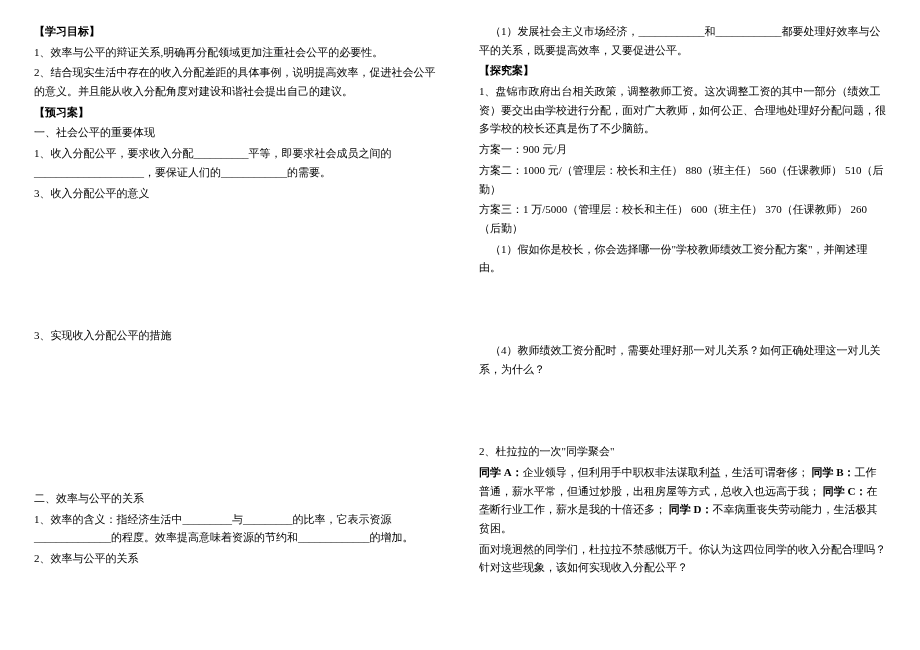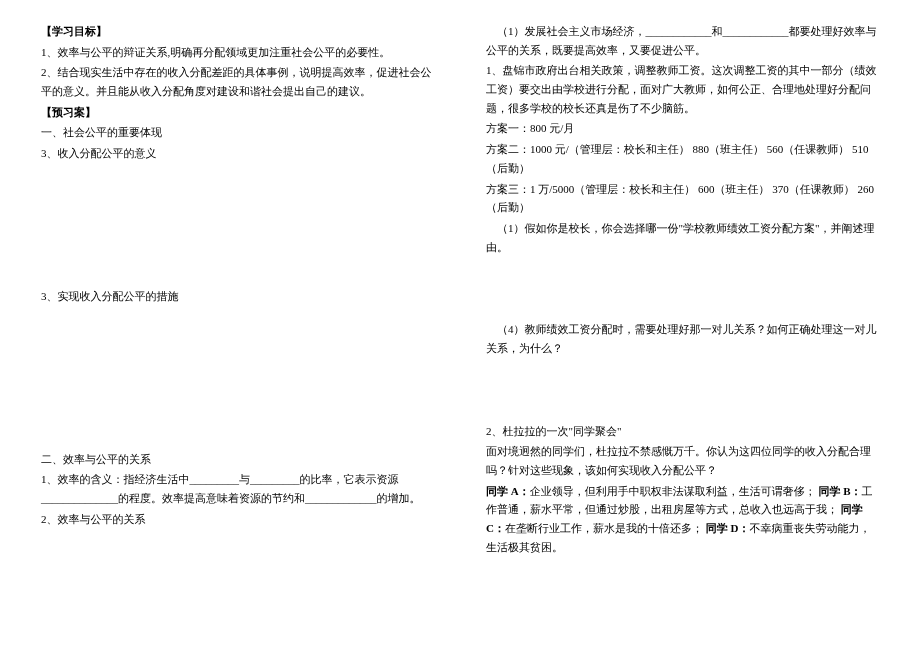--- a/index.html
+++ b/index.html
@@ -18,65 +18,67 @@
     gap: 30px;
   }
   .col {
     flex: 1;
     min-width: 0;
   }
   .heading {
     font-weight: bold;
   }
   p {
-    margin: 2px 11px;
+    margin: 2px 4px;
     text-indent: 0;
   }
   .indent {
     text-indent: 1em;
   }
   .spacer-sm { height: 20px; }
   .spacer-md { height: 60px; }
   .spacer-lg { height: 120px; }
 </style>
 </head>
 <body>
 
 <div class="container">
   <div class="col">
     <p class="heading">【学习目标】</p>
     <p>1、效率与公平的辩证关系,明确再分配领域更加注重社会公平的必要性。</p>
     <p>2、结合现实生活中存在的收入分配差距的具体事例，说明提高效率，促进社会公平的意义。并且能从收入分配角度对建设和谐社会提出自己的建议。</p>
     <p class="heading">【预习案】</p>
     <p>一、社会公平的重要体现</p>
+    <p>1、收入分配公平，要求收入分配__________平等，即要求社会成员之间的____________________，要保证人们的____________的需要。</p>
     <p>3、收入分配公平的意义</p>
     <div class="spacer-lg"></div>
     <p>3、实现收入分配公平的措施</p>
     <div class="spacer-lg"></div>
     <div class="spacer-sm"></div>
     <p>二、效率与公平的关系</p>
     <p>1、效率的含义：指经济生活中_________与_________的比率，它表示资源______________的程度。效率提高意味着资源的节约和_____________的增加。</p>
     <p>2、效率与公平的关系</p>
     <div class="spacer-md"></div>
   </div>
 
   <div class="col">
     <p class="indent">（1）发展社会主义市场经济，____________和____________都要处理好效率与公平的关系，既要提高效率，又要促进公平。</p>
+    <p class="heading">【探究案】</p>
     <p>1、盘锦市政府出台相关政策，调整教师工资。这次调整工资的其中一部分（绩效工资）要交出由学校进行分配，面对广大教师，如何公正、合理地处理好分配问题，很多学校的校长还真是伤了不少脑筋。</p>
-    <p>方案一：800 元/月</p>
+    <p>方案一：900 元/月</p>
     <p>方案二：1000 元/（管理层：校长和主任）    880（班主任）    560（任课教师）    510（后勤）</p>
     <p>方案三：1 万/5000（管理层：校长和主任）    600（班主任）    370（任课教师）    260（后勤）</p>
     <p class="indent">（1）假如你是校长，你会选择哪一份"学校教师绩效工资分配方案"，并阐述理由。</p>
     <div class="spacer-md"></div>
     <p class="indent">（4）教师绩效工资分配时，需要处理好那一对儿关系？如何正确处理这一对儿关系，为什么？</p>
     <div class="spacer-md"></div>
     <p>2、杜拉拉的一次"同学聚会"</p>
-    <p>面对境迥然的同学们，杜拉拉不禁感慨万千。你认为这四位同学的收入分配合理吗？针对这些现象，该如何实现收入分配公平？</p>
     <p>
       <b>同学 A：</b><span>企业领导，但利用手中职权非法谋取利益，生活可谓奢侈；</span>
       <b>同学 B：</b><span>工作普通，薪水平常，但通过炒股，出租房屋等方式，总收入也远高于我；</span>
       <b>同学 C：</b><span>在垄断行业工作，薪水是我的十倍还多；</span>
       <b>同学 D：</b><span>不幸病重丧失劳动能力，生活极其贫困。</span>
     </p>
+    <p>面对境迥然的同学们，杜拉拉不禁感慨万千。你认为这四位同学的收入分配合理吗？针对这些现象，该如何实现收入分配公平？</p>
     <div class="spacer-md"></div>
 
   </div>
 </div>
 
 </body></html>

